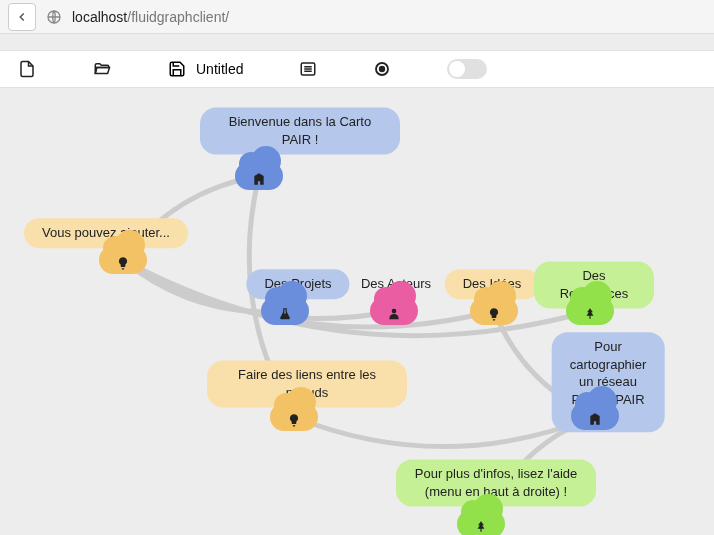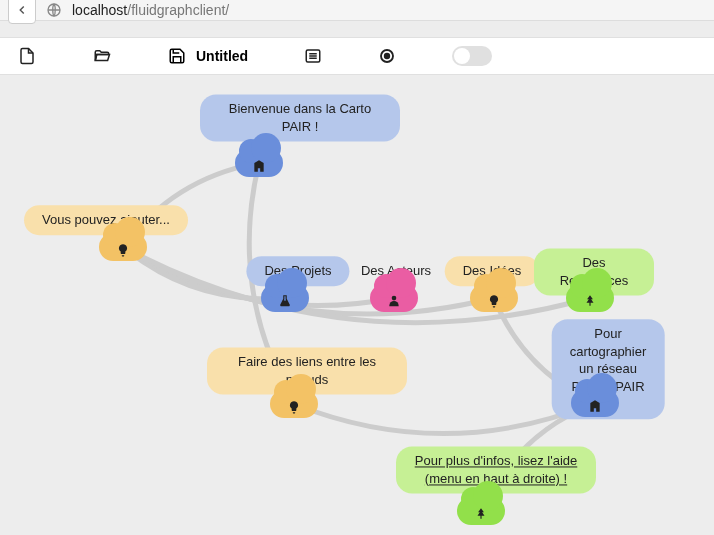--- a/index.html
+++ b/index.html
@@ -1,30 +1,30 @@
 <!DOCTYPE html>
 <html><head>
 <meta charset="utf-8">
 <style>
   * { box-sizing: border-box; margin: 0; padding: 0; }
   body { font-family: Arial, sans-serif; background: #ededed; width: 714px; height: 535px; overflow: hidden; }
   
-  .addr-bar { background: #f5f5f5; height: 21px; display: flex; align-items: center; padding: 0 8px; border-bottom: 1px solid #ddd; gap: 10px; }
+  .addr-bar { background: #f5f5f5; height: 34px; display: flex; align-items: center; padding: 0 8px; border-bottom: 1px solid #ddd; gap: 10px; }
   .back-btn { width: 28px; height: 28px; border: 1px solid #ccc; border-radius: 4px; background: #fff; display: flex; align-items: center; justify-content: center; cursor: pointer; }
   .globe { color: #888; display: flex; }
   .url-field { flex: 1; font-size: 14px; color: #222; }
   .url-field .seg2 { color: #777; }
   
   .spacer { height: 16px; background: #ededed; }
   
   .toolbar { background: #fff; height: 38px; display: flex; align-items: center; padding: 0 18px; gap: 56px; border-top: 1px solid #e0e0e0; border-bottom: 1px solid #e0e0e0; }
   .app-title { font-size: 15px; color: #333; }
   .tb-icon { display: flex; align-items: center; color: #222; cursor: pointer; }
   .save-grp { display: flex; align-items: center; gap: 10px; cursor: pointer; }
-  .save-grp span { font-size: 14px; font-weight: bold; }
+  .save-grp span { font-size: 14px; }
   .switch { width: 40px; height: 20px; background: #e0e0e0; border-radius: 10px; position: relative; cursor: pointer; }
   .switch::after { content: ''; position: absolute; left: 2px; top: 2px; width: 16px; height: 16px; background: #fff; border-radius: 50%; }
   
   .canvas { position: relative; width: 714px; height: 447px; background: #ededed; }
   svg.edges { position: absolute; top: 0; left: 0; pointer-events: none; }
   
   .node { position: absolute; transform: translate(-50%, -50%); display: flex; flex-direction: column; align-items: center; cursor: pointer; }
   .cloud-shape { position: relative; width: 48px; height: 28px; border-radius: 14px; }
   .cloud-shape::before, .cloud-shape::after { content: ''; position: absolute; border-radius: 50%; }
   .cloud-shape::before { width: 24px; height: 24px; left: 4px; top: -10px; }
@@ -162,21 +162,21 @@
             <path d="M12 2a7 7 0 0 0-4 12.7V17a2 2 0 0 0 2 2h4a2 2 0 0 0 2-2v-2.3A7 7 0 0 0 12 2zm-2 19h4v1a1 1 0 0 1-1 1h-2a1 1 0 0 1-1-1v-1z"></path>
           </svg></span>
       </div>
       <div class="label l-blue" style="left: 608px; top: 294px;">Pour cartographier un réseau PAIR à PAIR !</div>
       <div class="node" style="left: 595px; top: 328px;">
         <div class="cloud-shape c-blue"></div>
         <span class="node-icon"><svg width="14" height="14" viewBox="0 0 24 24" fill="currentColor">
             <path d="M4 22V7l8-5 8 5v15h-6v-6h-4v6H4zm4-10h2v2H8v-2zm6 0h2v2h-2v-2zM8 8h2v2H8V8zm6 0h2v2h-2V8z"></path>
           </svg></span>
       </div>
-      <div class="label l-green" style="left: 496px; top: 395px; text-decoration: underline;">Pour plus d'infos, lisez l'aide (menu en haut à droite) !</div>
+      <div class="label l-green" style="left: 496px; top: 395px;">Pour plus d'infos, lisez l'aide (menu en haut à droite) !</div>
       <div class="node" style="left: 481px; top: 436px;">
         <div class="cloud-shape c-green"></div>
         <span class="node-icon"><svg width="14" height="14" viewBox="0 0 24 24" fill="currentColor">
             <path d="M12 2l5 7h-3l4 6h-5v5h-2v-5H6l4-6H7l5-7z"></path>
           </svg></span>
       </div>
     </div>
 </div>
 
 </body></html>

